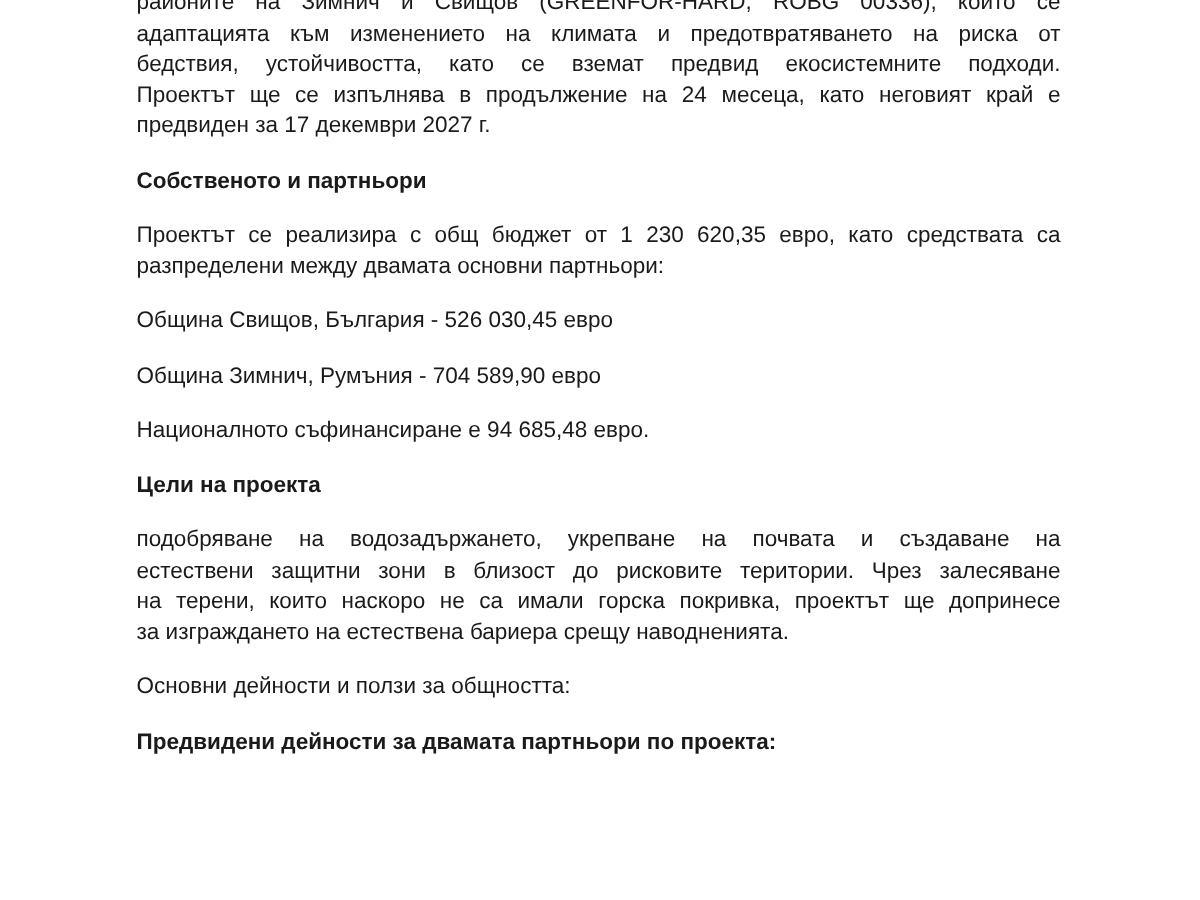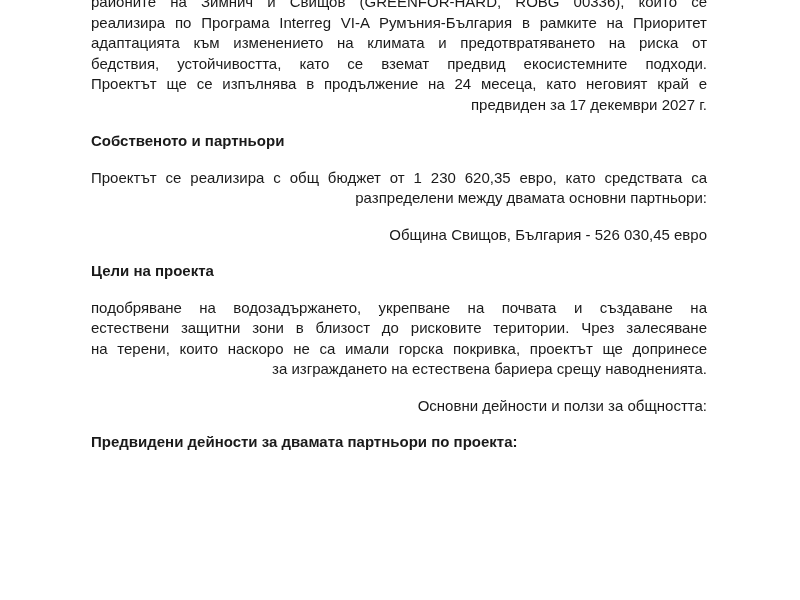--- a/index.html
+++ b/index.html
@@ -33,47 +33,49 @@
   }
   .line.just {
     text-align: justify;
     text-align-last: justify;
   }
   .heading .line {
     font-weight: 700;
   }
   .body .line {
     font-weight: 400;
-    text-align: right;
   }
 </style>
 </head>
 <body>
 
 <div class="page">
   <div class="content">
       <div class="block body">
         <div class="line just">районите на Зимнич и Свищов (GREENFOR-HARD, ROBG 00336), които се</div>
-        <div class="line just">реализира по Програма Interreg VI-A Румъния-България в рамките на Приоритет</div>
         <div class="line just">адаптацията към изменението на климата и предотвратяването на риска от</div>
         <div class="line just">бедствия, устойчивостта, като се вземат предвид екосистемните подходи.</div>
         <div class="line just">Проектът ще се изпълнява в продължение на 24 месеца, като неговият край е</div>
         <div class="line">предвиден за 17 декември 2027 г.</div>
       </div>
       <div class="block heading">
         <div class="line">Собственото и партньори</div>
       </div>
       <div class="block body">
         <div class="line just">Проектът се реализира с общ бюджет от 1 230 620,35 евро, като средствата са</div>
         <div class="line">разпределени между двамата основни партньори:</div>
       </div>
       <div class="block body">
         <div class="line">Община Свищов, България - 526 030,45 евро</div>
       </div>
       <div class="block body">
+        <div class="line">Община Зимнич, Румъния - 704 589,90 евро</div>
+      </div>
+      <div class="block body">
+        <div class="line">Националното съфинансиране е 94 685,48 евро.</div>
       </div>
       <div class="block heading">
         <div class="line">Цели на проекта</div>
       </div>
       <div class="block body">
         <div class="line just">подобряване на водозадържането, укрепване на почвата и създаване на</div>
         <div class="line just">естествени защитни зони в близост до рисковите територии. Чрез залесяване</div>
         <div class="line just">на терени, които наскоро не са имали горска покривка, проектът ще допринесе</div>
         <div class="line">за изграждането на естествена бариера срещу наводненията.</div>
       </div>

